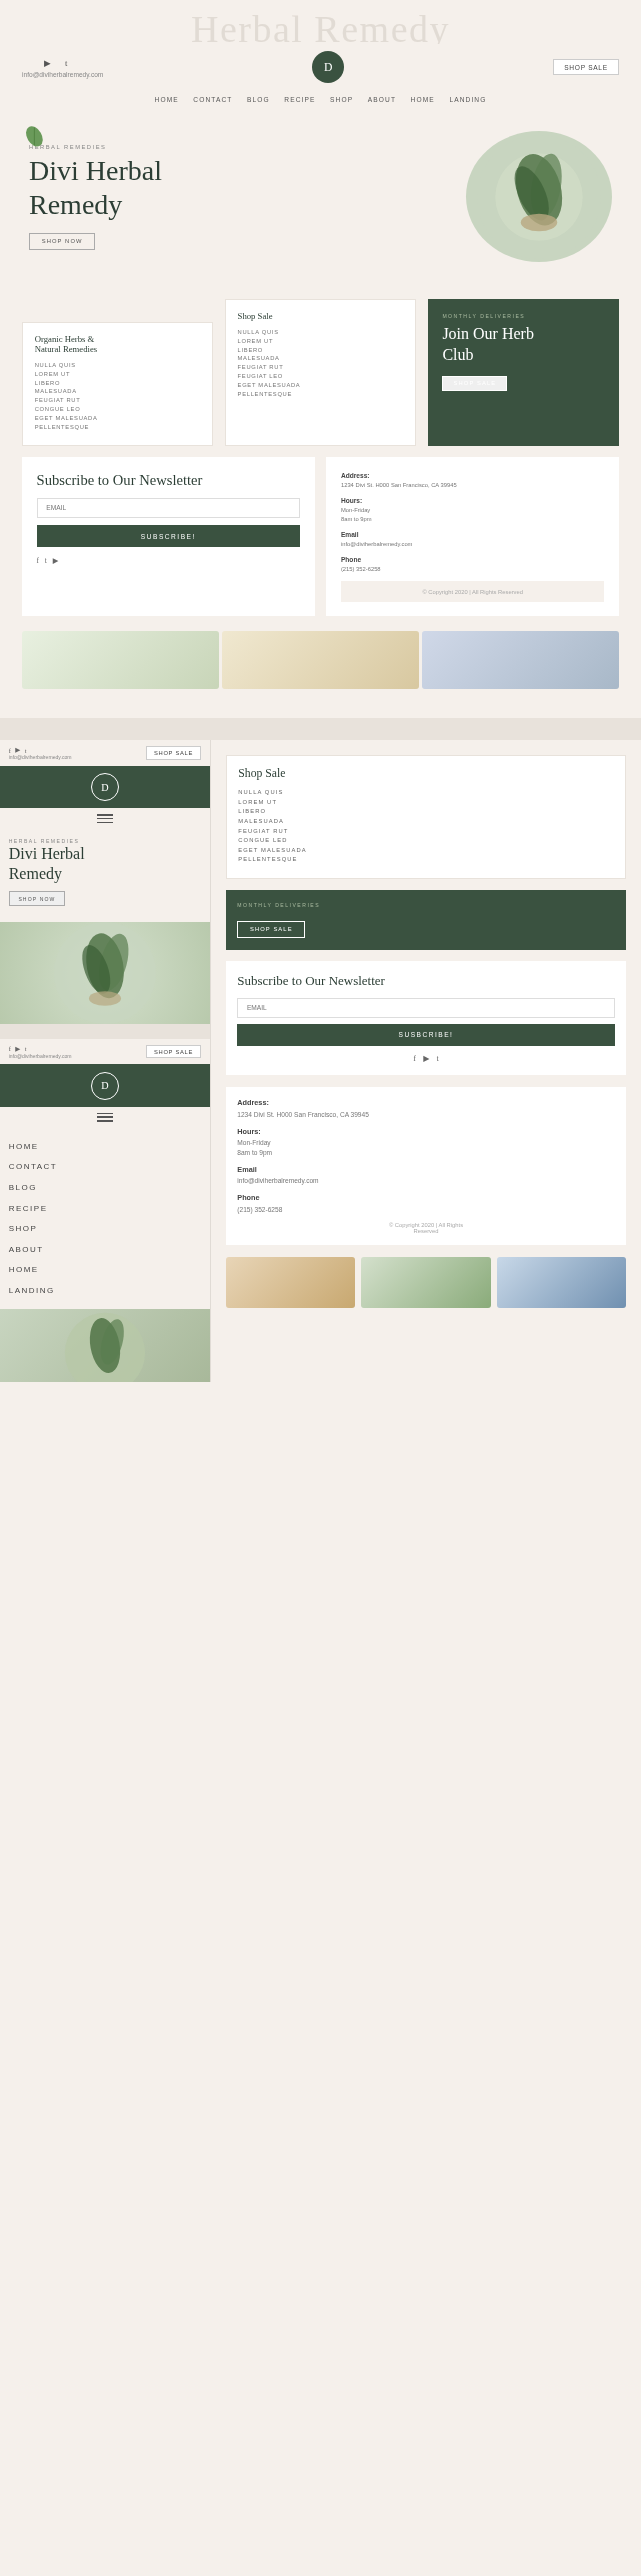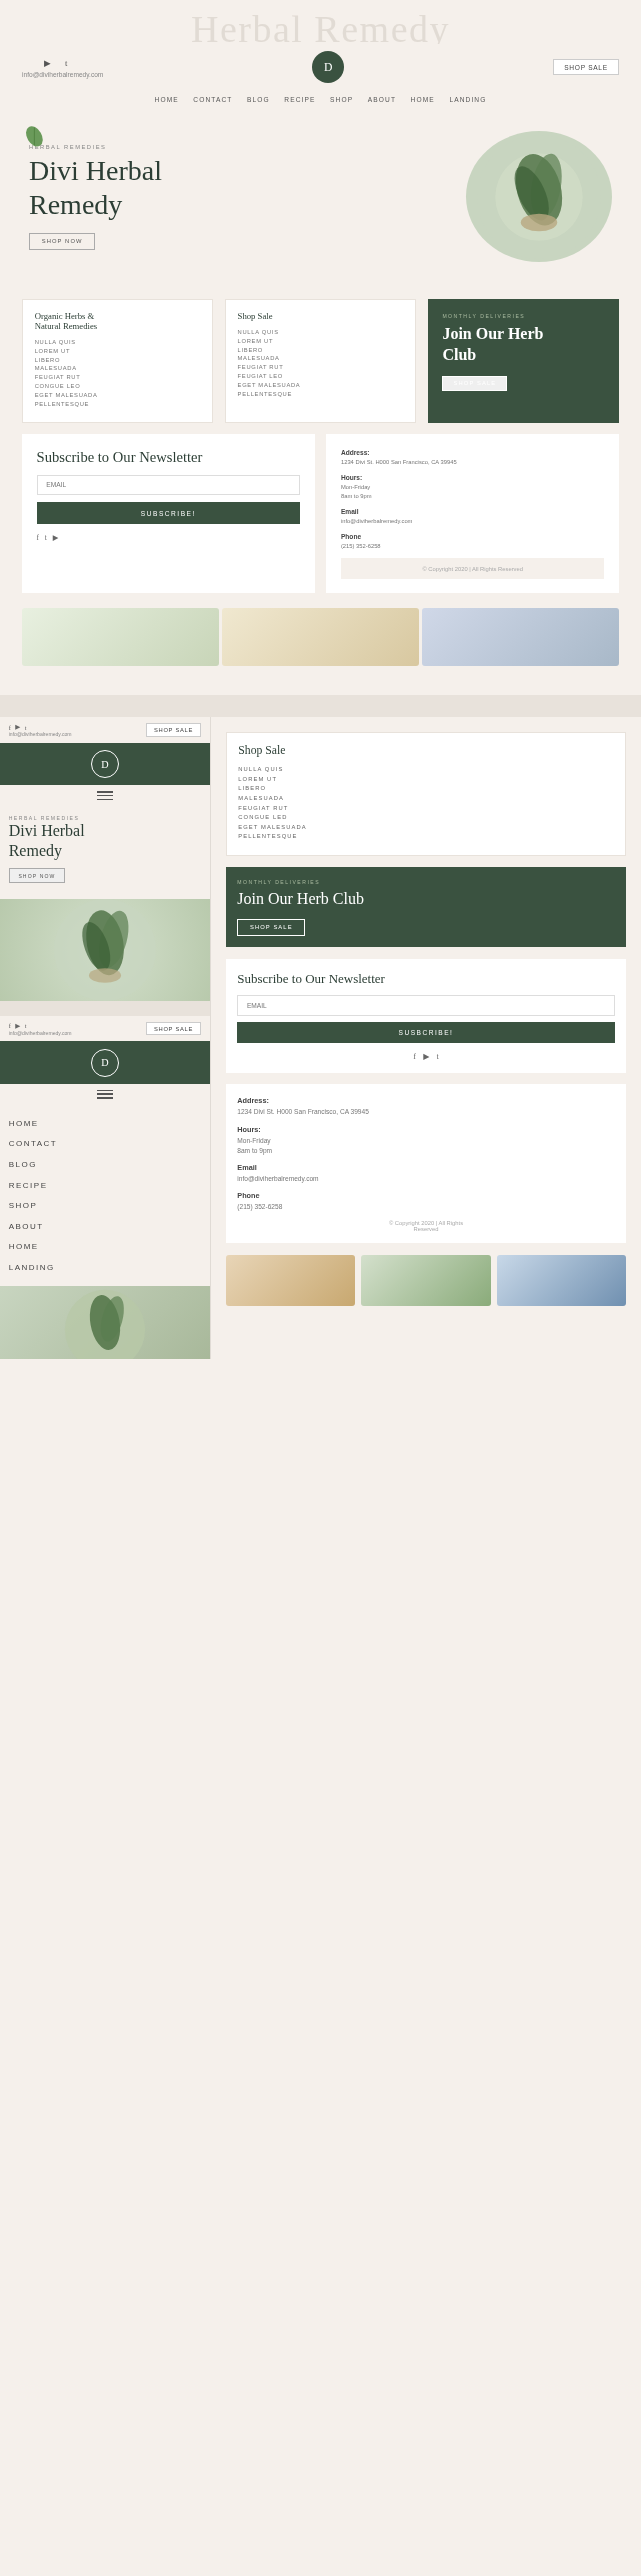--- a/index.html
+++ b/index.html
@@ -164,21 +164,21 @@
       color: #aabba0;
       margin-bottom: 4.4px;
       font-family: Arial, sans-serif;
     }
 
     .join-title {
       font-size: 16px;
       font-family: Georgia, serif;
       color: #fff;
       line-height: 1.3;
-      font-weight: bold;
+      font-weight: normal;
     }
 
     .shop-sale-white-btn {
       display: inline-block;
       border: 0.7px solid #fff;
       padding: 3.6px 10.2px;
       font-size: 5.8px;
       letter-spacing: 1.1px;
       text-transform: uppercase;
       color: #fff;
@@ -534,21 +534,21 @@
             <ellipse cx="85" cy="120" rx="25" ry="12" fill="#b8a880" opacity="0.8"></ellipse>
           </svg>
         </div>
       </div>
     </div>
 
     <div style="background:#f5f0eb; padding: 14.6px 22px;">
 
       <div style="display:grid; grid-template-columns:1fr 1fr 1fr; gap:11.7px; margin-bottom:11.7px;">
 
-        <div style="background:#fff; border:0.7px solid #e8e2db; padding:11.7px;">
+        <div style="background:#fff; border:0.7px solid #e8e2db; padding:11.7px;margin-top:23px;">
           <div class="footer-col-title">Organic Herbs &amp;<br>Natural Remedies</div>
           <ul class="footer-list">
             <li>NULLA QUIS</li>
             <li>LOREM UT</li>
             <li>LIBERO</li>
             <li>MALESUADA</li>
             <li>FEUGIAT RUT</li>
             <li>CONGUE LEO</li>
             <li>EGET MALESUADA</li>
             <li>PELLENTESQUE</li>
@@ -731,21 +731,20 @@
           <li>MALESUADA</li>
           <li>FEUGIAT RUT</li>
           <li>CONGUE LED</li>
           <li>EGET MALESUADA</li>
           <li>PELLENTESQUE</li>
         </ul>
       </div>
 
       <div class="dark-box-mobile">
         <div class="monthly-label">MONTHLY DELIVERIES</div>
-        <div style="font-size:16px; font-family:Georgia,serif; color:#fff; font-weight:normal; line-height:1.3;">Join Our Herb Club</div>
         <button style="margin-top:8.7px; border:0.7px solid #fff; background:transparent; color:#fff; padding:4.4px 11.7px; font-size:5.8px; letter-spacing:1.1px; text-transform:uppercase; font-family:Arial,sans-serif; cursor:pointer;">SHOP SALE</button>
       </div>
 
       <div class="newsletter-mobile">
         <div style="font-size:13px; font-family:Georgia,serif; color:#2c3e35; margin-bottom:8.7px;">Subscribe to Our Newsletter</div>
         <input type="email" style="width: 100%; border: 0.7px solid rgb(221, 221, 221); padding: 5.8px 8.7px; font-size: 6.6px; font-family: Arial, sans-serif; color: rgb(170, 170, 170); outline: none; background: rgb(255, 255, 255); margin-bottom: 5.8px;" placeholder="EMAIL">
         <button style="width:100%; background:#3a5240; color:#fff; border:none; padding:7.3px; font-size:6.6px; letter-spacing:1.5px; text-transform:uppercase; font-family:Arial,sans-serif; cursor:pointer;">SUSBCRIBE!</button>
         <div style="display:flex; gap:7.3px; margin-top:8.7px; justify-content:center;">
           <span style="font-size:8px; color:#666;">f</span>
           <span style="font-size:8px; color:#666;">▶</span>

